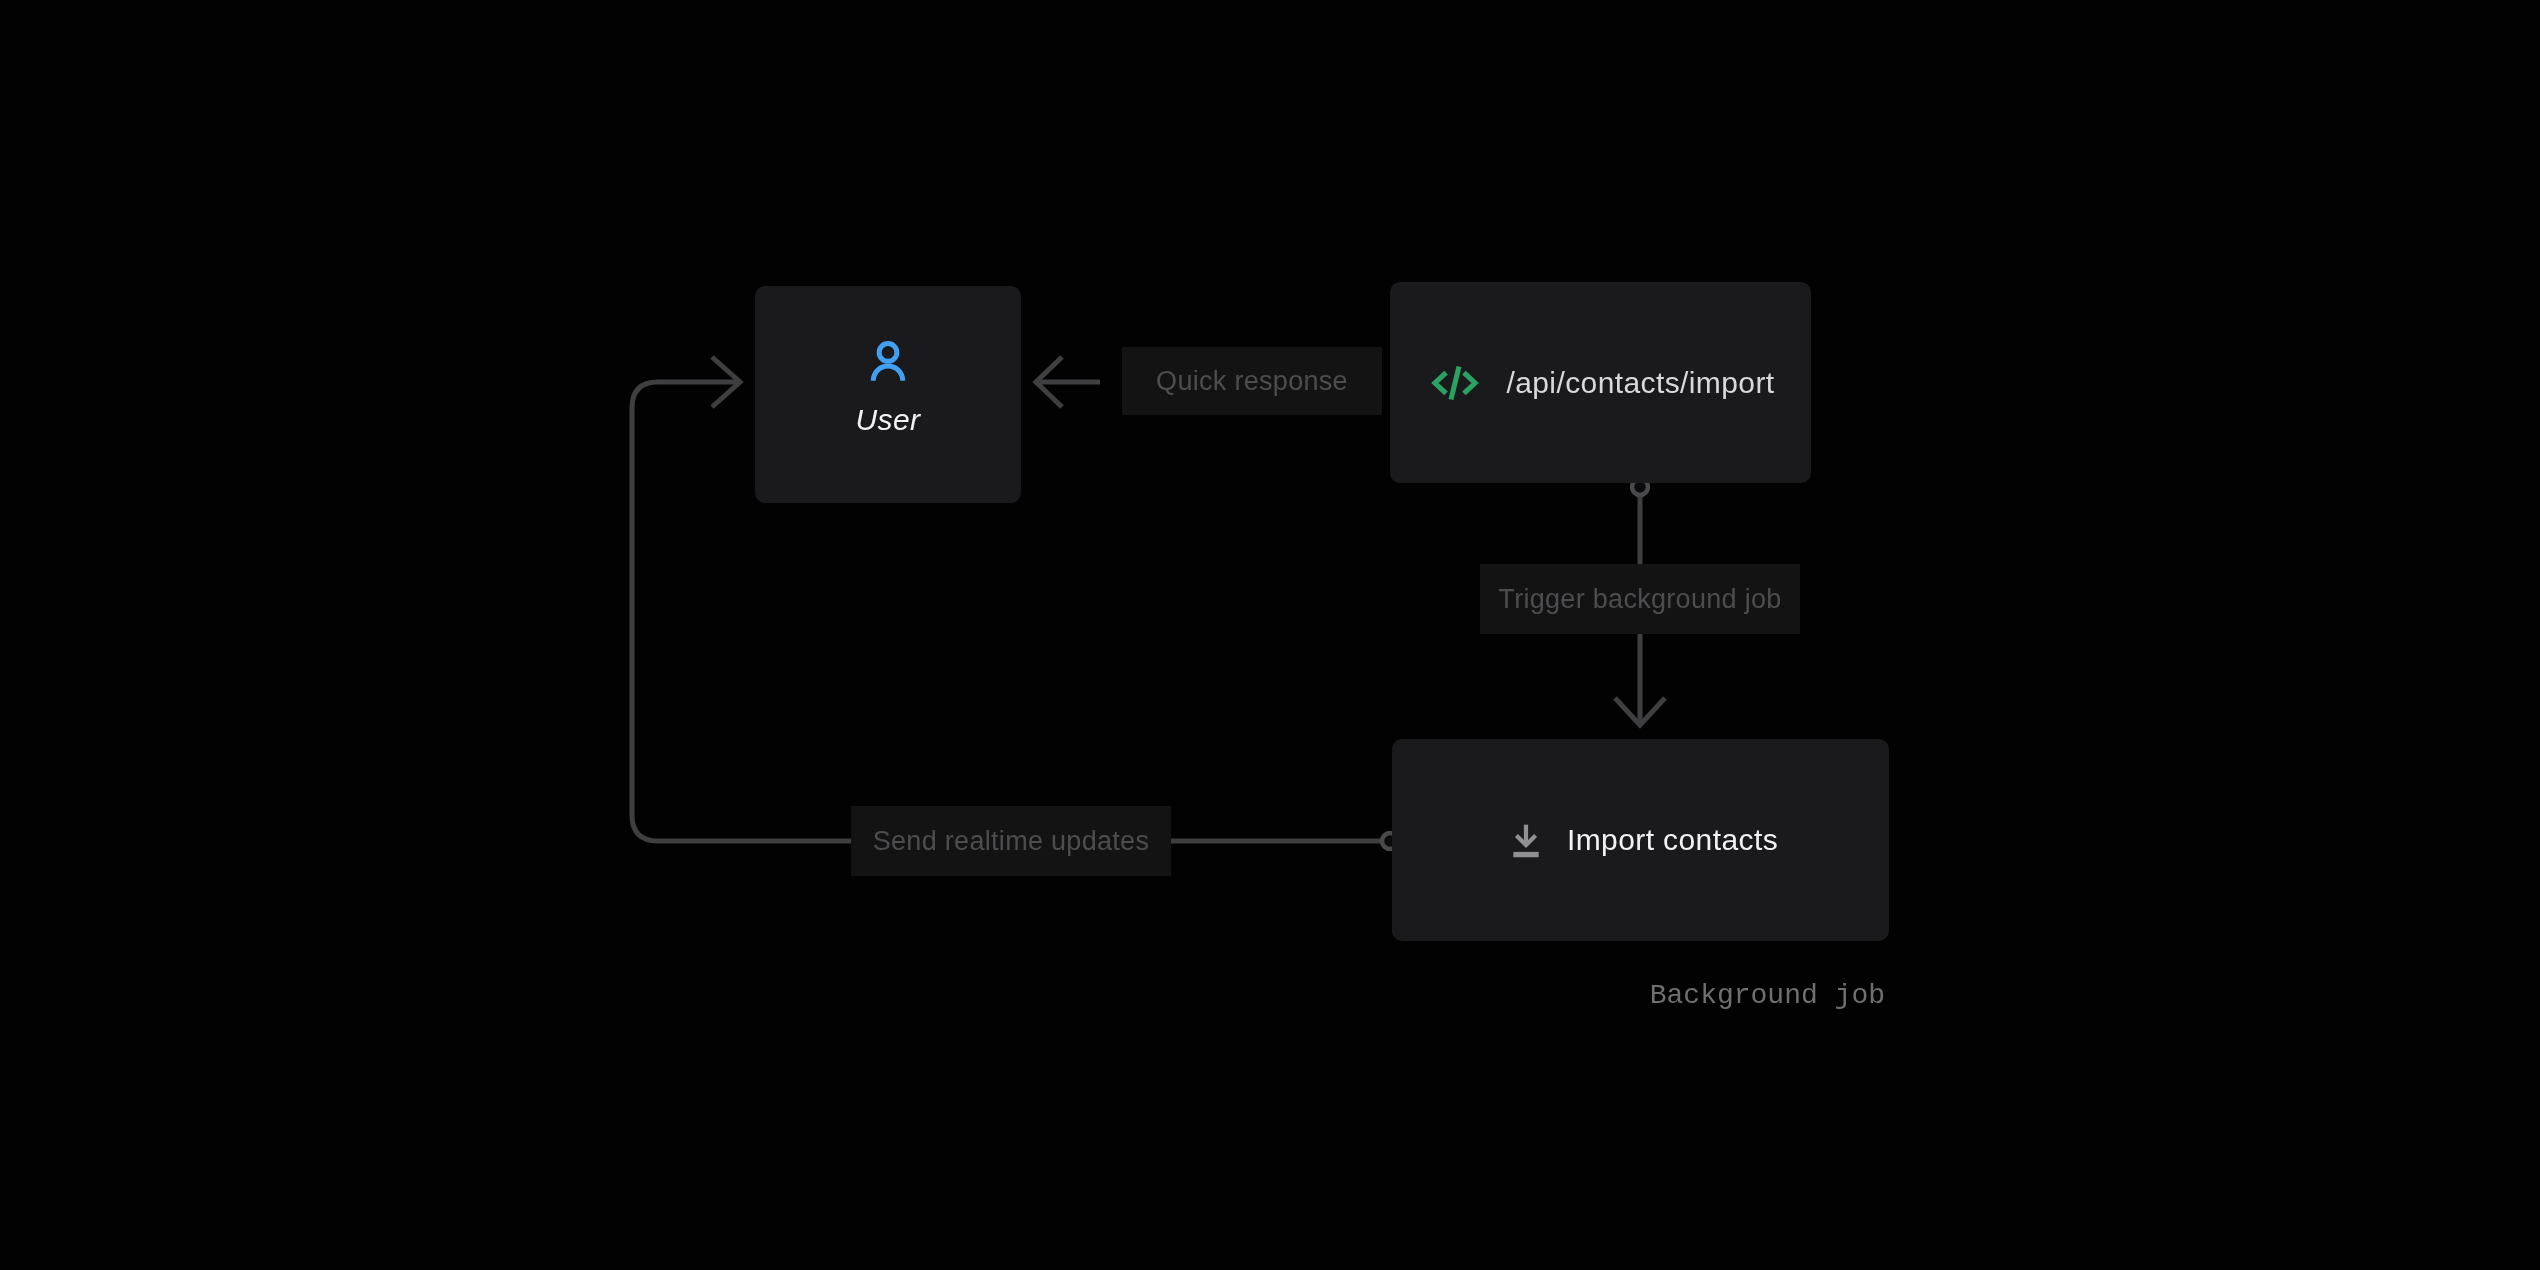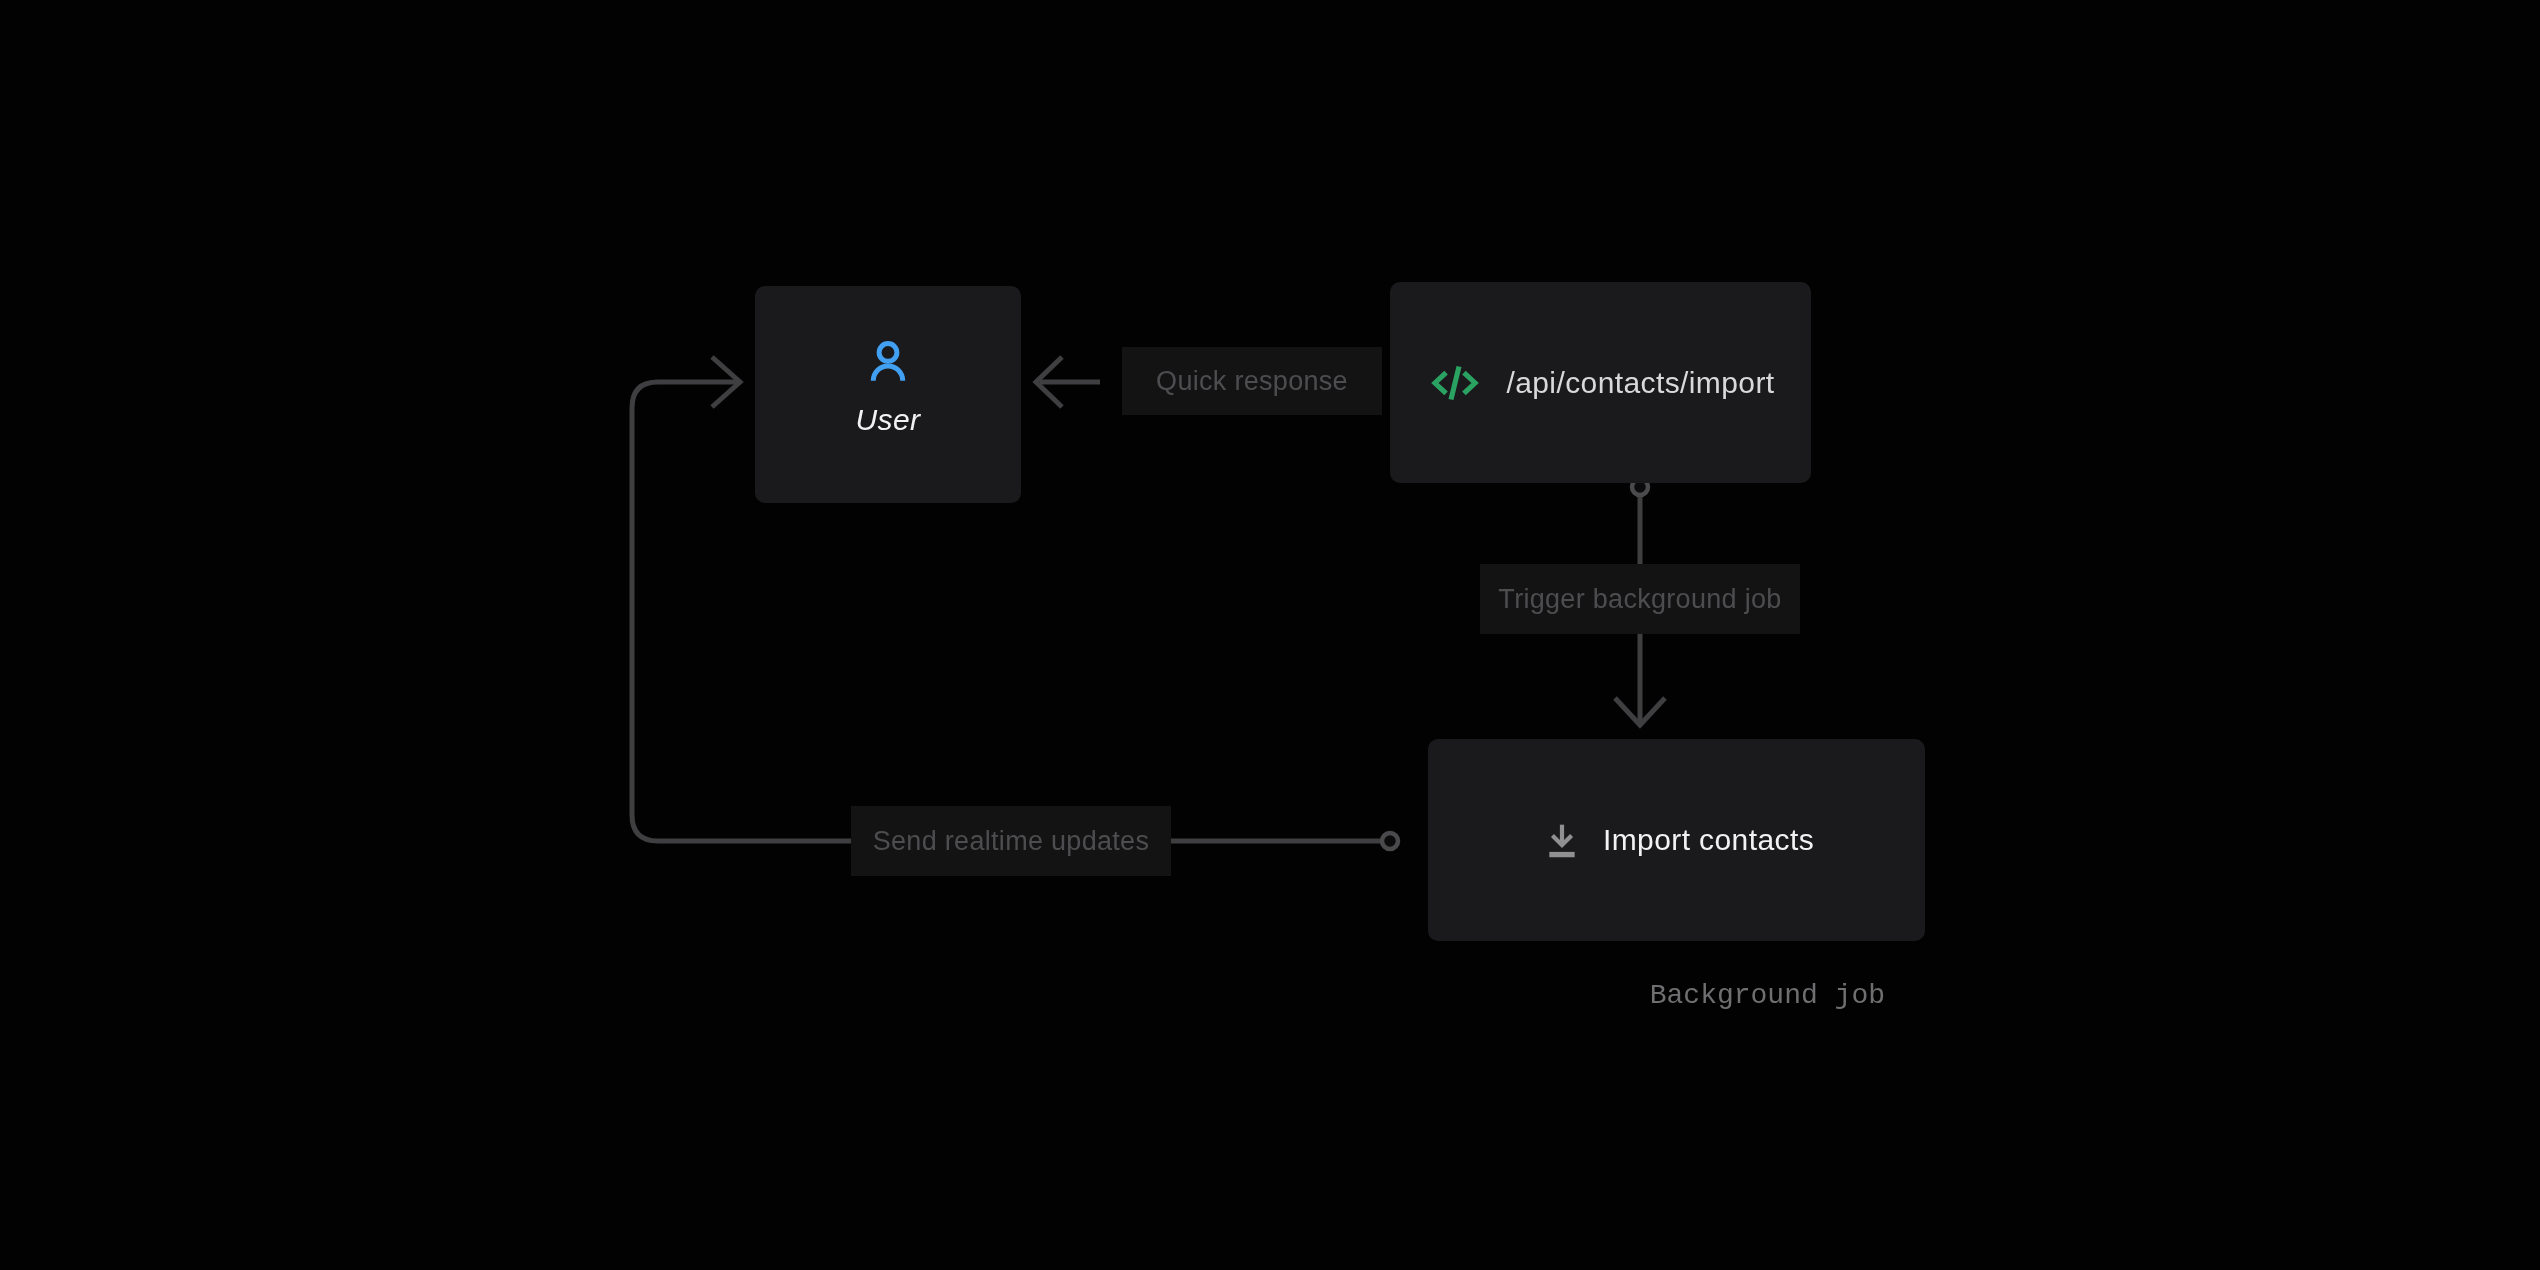--- a/index.html
+++ b/index.html
@@ -41,21 +41,21 @@
     border-radius: 10px;
     z-index: 2;
     display: flex;
     align-items: center;
     justify-content: center;
   }
   .node-col { flex-direction: column; gap: 15px; padding-bottom: 16px; font-style: italic; }
   .node-row { flex-direction: row; }
   .node-user   { left: 755px;  top: 286px; width: 266px; height: 201px; }
   .node-api    { left: 1390px; top: 282px; width: 421px; height: 201px; gap: 22px; }
-  .node-import { left: 1392px; top: 739px; width: 497px; height: 202px; gap: 18px; margin-left: 36px; }
+  .node-import { left: 1392px; top: 739px; width: 497px; height: 202px; gap: 18px; }
   .node-label {
     color: var(--node_text, #f2f2f3);
     font-size: 30px;
     letter-spacing: 0.4px;
   }
   .api-label { color: var(--api_text, #d9d9db); }
   .icon { display: block; }
   .icon-blue  { color: var(--accent_blue, #42a0f2); }
   .icon-green { color: var(--accent_green, #2aa261); }
   .icon-gray  { color: var(--icon_gray, #909092); }

